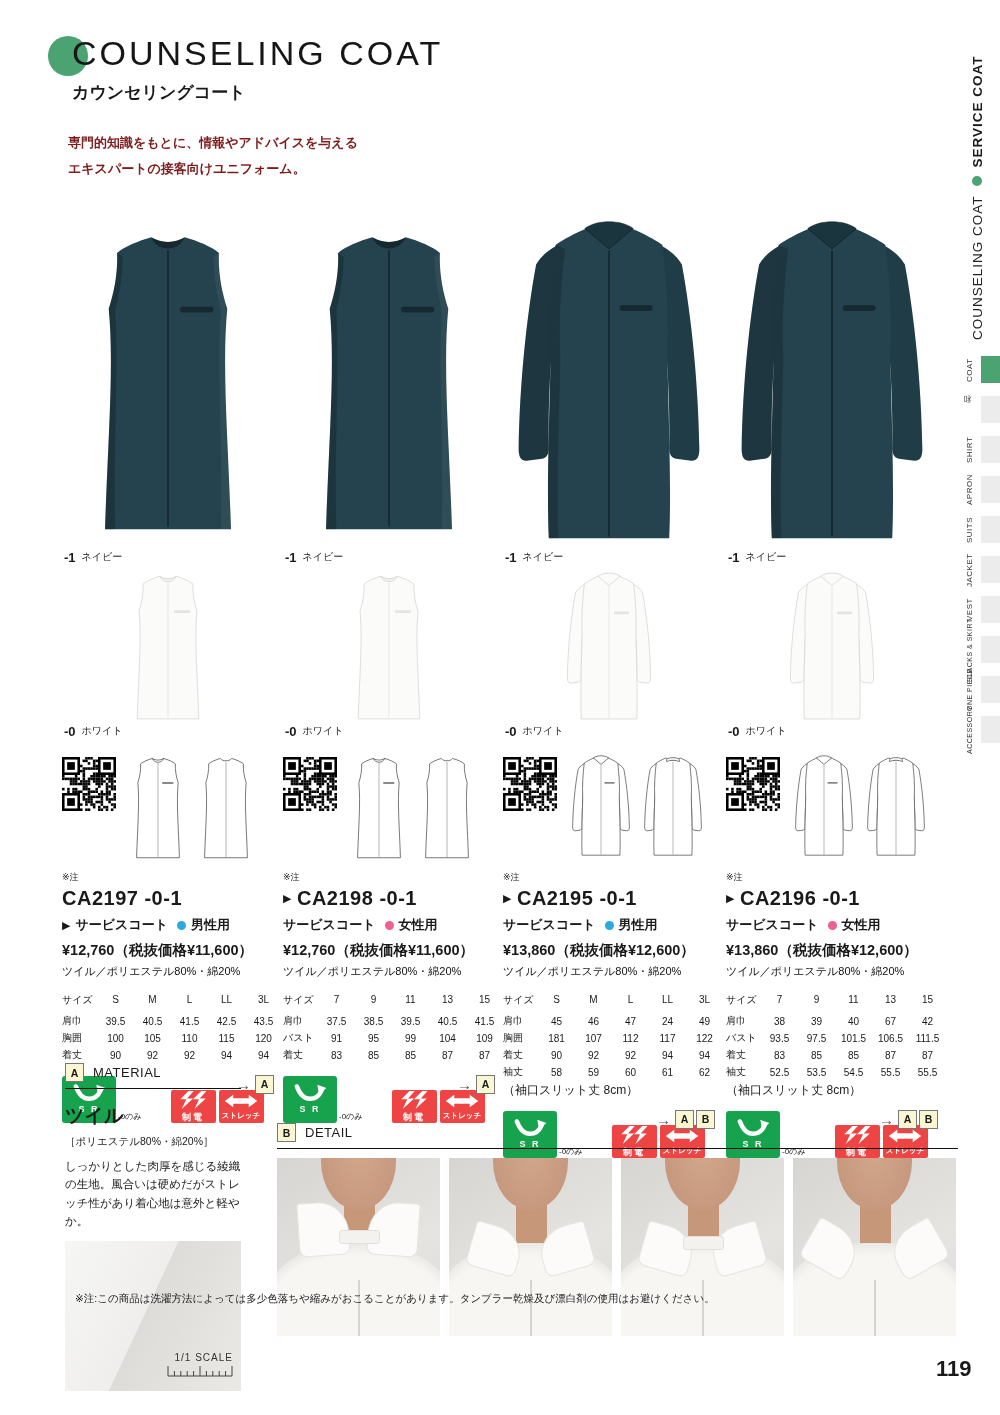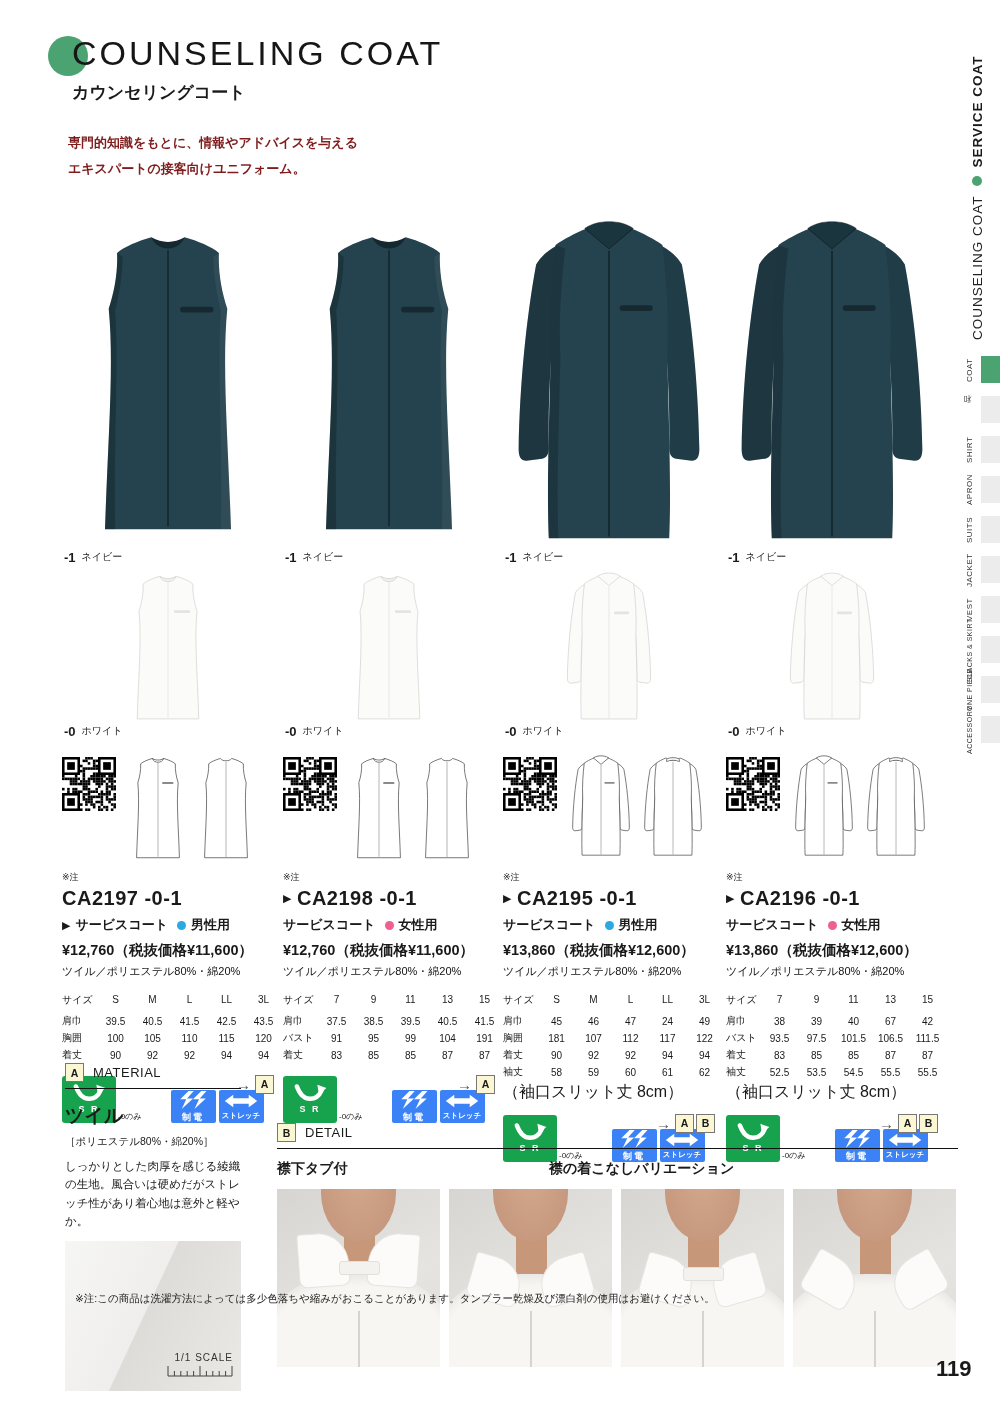--- a/index.html
+++ b/index.html
@@ -43,24 +43,24 @@
   .tri{font-size:11px;line-height:1;}
   .tri:empty{display:none;}
   .type-row{margin-top:6px;display:flex;align-items:center;gap:5px;font-size:13px;font-weight:600;}
   .dot{width:9px;height:9px;border-radius:50%;display:inline-block;margin-left:4px;}
   .price{margin-top:7px;font-size:14.5px;font-weight:600;}
   .mat{margin-top:4px;font-size:11px;color:#111;}
   table.sizes{border-collapse:collapse;font-size:10px;margin-top:12px;}
   table.sizes td{padding:1.5px 0;text-align:center;min-width:37px;}
   table.sizes td.l{text-align:left;min-width:35px;}
   table.sizes tr.h td{padding-bottom:6px;}
-  .size-foot{font-size:16px;margin-top:1px;}
+  .size-foot{font-size:12px;margin-top:1px;}
   .icon-row{margin-top:11px;position:relative;display:flex;align-items:flex-end;height:48px;}
   .icon-sr{width:54px;height:47px;background:#17a24d;border-radius:3px;display:flex;flex-direction:column;align-items:center;justify-content:center;}
-  .icon-orange{width:45px;height:33px;background:#3b82f6;border-radius:2px;display:flex;flex-direction:column;align-items:center;justify-content:center;margin-left:3px;}
+  .icon-orange{width:45px;height:33px;background:#ef4444;border-radius:2px;display:flex;flex-direction:column;align-items:center;justify-content:center;margin-left:3px;}
   .icon-orange:first-of-type{margin-left:0;}
   .gap{width:24px;}
   .sym{display:block;}
   .icon-cap{color:#fff;font-size:9px;font-weight:bold;letter-spacing:2px;line-height:1;margin-top:3px;}
   .icon-cap.s{font-size:7.5px;letter-spacing:0;}
   .sr-note{font-size:8px;margin:0 2px 1px 2px;}
   .refs{position:absolute;right:0;top:0;display:flex;align-items:center;gap:2px;}
   .ref-arrow{font-size:15px;color:#555;margin-right:2px;}
   .refbox{width:17px;height:17px;background:#fbf7d2;border:1px solid #777;display:inline-flex;align-items:center;justify-content:center;font-size:10.5px;font-weight:bold;color:#1a1a1a;}
 
@@ -703,21 +703,21 @@
               <td class="v">39.5</td>
               <td class="v">40.5</td>
               <td class="v">41.5</td>
             </tr>
             <tr>
               <td class="l">バスト</td>
               <td class="v">91</td>
               <td class="v">95</td>
               <td class="v">99</td>
               <td class="v">104</td>
-              <td class="v">191</td>
+              <td class="v">109</td>
             </tr>
             <tr>
               <td class="l">着丈</td>
               <td class="v">83</td>
               <td class="v">85</td>
               <td class="v">85</td>
               <td class="v">87</td>
               <td class="v">87</td>
             </tr>
           </tbody>
@@ -1404,24 +1404,20 @@
             <line x1="65" y1="11" x2="65" y2="1" stroke="#444" stroke-width="1"></line>
           </svg></span>
     </div>
   </div>
 
   <div class="detail">
     <div class="sec-head">
       <span class="refbox">B</span>
       <span class="t">DETAIL</span>
     </div>
-    <div class="d-labels">
-      <span class="d-label">襟下タブ付</span>
-      <span class="d-label r">襟の着こなしバリエーション</span>
-    </div>
     <div class="d-photos">
         <div class="dphoto p0">
           <div class="neck"></div>
           <div class="face"></div>
           <div class="shoulders"></div>
           <div class="collarL"></div>
           <div class="collarR"></div>
           <div class="tab"></div>
           <div class="zip"></div>
         </div>

